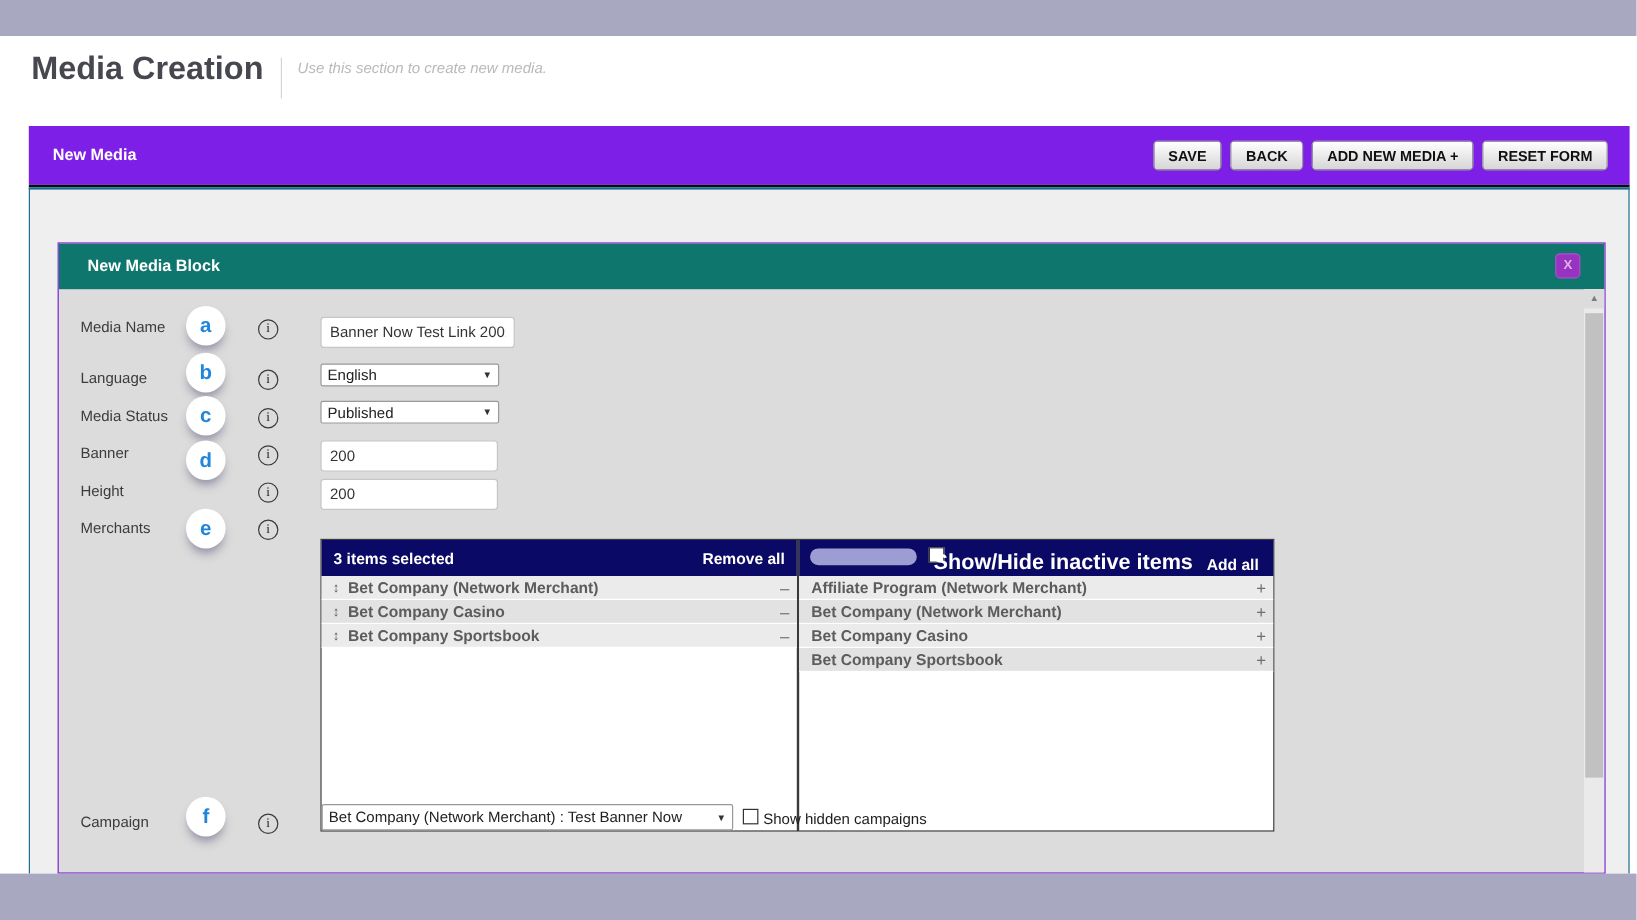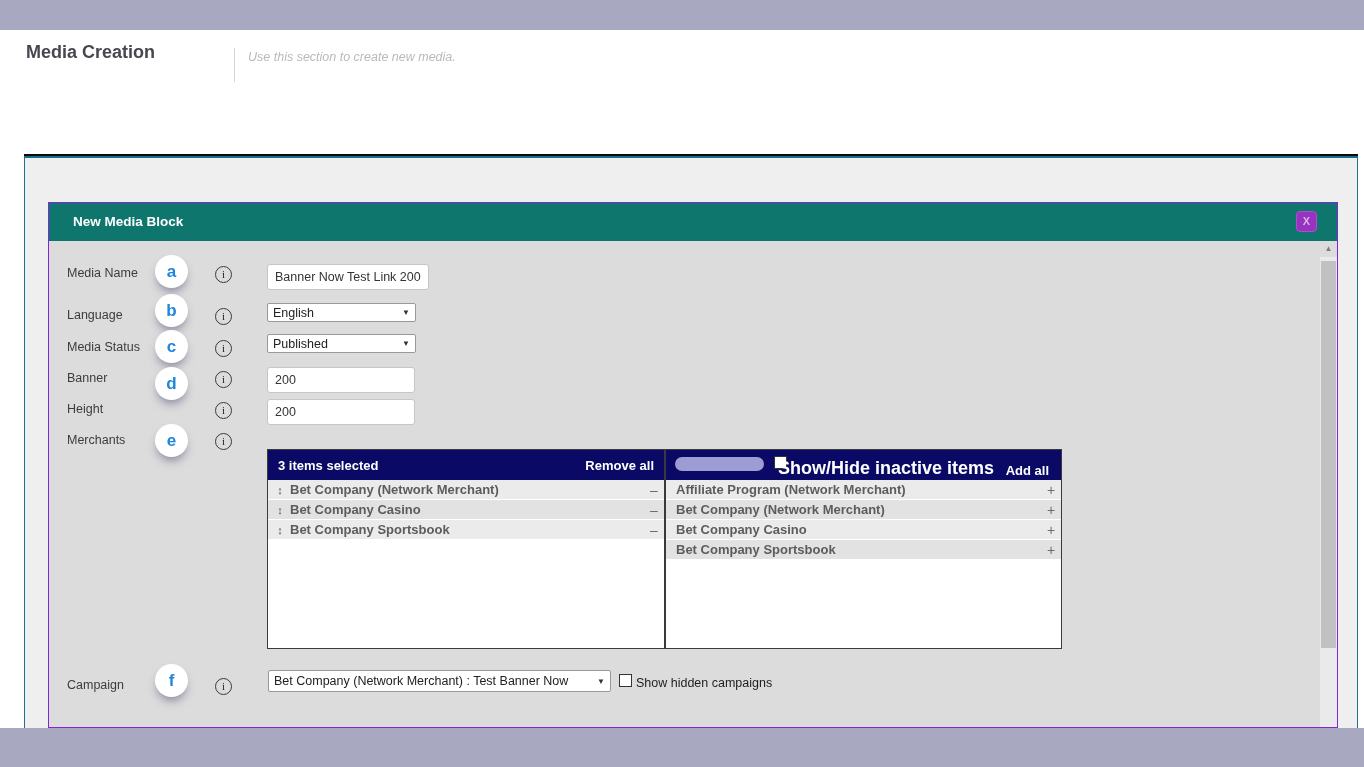--- a/index.html
+++ b/index.html
@@ -5,21 +5,21 @@
   html,body{margin:0;padding:0;background:#ffffff;}
   *{box-sizing:border-box;}
   .stage{position:relative;width:1364px;height:767px;overflow:hidden;
          font-family:"Liberation Sans",sans-serif;background:#ffffff;}
 
   .strip{position:absolute;left:0;width:1364px;background:#a8a8c0;}
   .strip.top{top:0;height:30px;}
   .strip.bottom{top:728px;height:39px;z-index:50;}
 
   
-  .page-title{position:absolute;left:26px;top:42px;font-size:18px;font-weight:bold;color:#47474f;}
+  .page-title{position:absolute;left:26px;top:42px;font-size:27px;font-weight:bold;color:#47474f;}
   .title-divider{position:absolute;left:234px;top:48px;width:1px;height:34px;background:#d4d4d4;}
   .page-subtitle{position:absolute;left:248px;top:50px;font-size:12.5px;font-style:italic;color:#b9b9b9;}
 
   
   .toolbar{position:absolute;left:24px;top:105px;width:1334px;height:49px;background:#7d1fe6;}
   .toolbar-divider{position:absolute;left:24px;top:154px;width:1334px;height:2px;background:#0b0b0b;}
   .toolbar-title{position:absolute;left:20px;top:16px;font-size:13.5px;font-weight:bold;color:#ffffff;}
   .toolbar-buttons{position:absolute;right:18px;top:12px;display:flex;gap:7px;}
   .btn{height:25px;padding:0 12px;background:linear-gradient(#ffffff,#d6d6d6);
        border:1px solid #9a9a9a;border-radius:4px;font-family:"Liberation Sans",sans-serif;
@@ -52,21 +52,21 @@
   .info{position:absolute;left:166px;width:17px;height:17px;border:1px solid #3a3a3a;border-radius:50%;
         font-family:"Liberation Serif",serif;font-size:11px;color:#222;text-align:center;line-height:15px;}
   .t-input{position:absolute;height:26px;border:1px solid #c6c6c6;border-radius:3px;background:#ffffff;
            font-family:"Liberation Sans",sans-serif;font-size:12.5px;color:#333;padding:0 7px;}
   .selectbox{position:absolute;height:19px;background:#ffffff;border:1px solid #999;border-radius:2px;
              display:flex;align-items:center;font-size:12.5px;color:#222;padding:0 5px;cursor:pointer;}
   .selectbox .sel-text{flex:1;white-space:nowrap;overflow:hidden;}
   .selectbox .sel-arrow{font-size:8px;color:#333;margin-left:4px;}
 
   
-  .listbox{position:absolute;top:246px;height:200px;background:#ffffff;border:1px solid #3a3a3a;}
+  .listbox{position:absolute;top:246px;height:244px;background:#ffffff;border:1px solid #3a3a3a;}
   .list-header{height:30px;background:#0a0a66;color:#ffffff;font-size:13px;font-weight:bold;position:relative;}
   .lh-left{position:absolute;left:10px;top:8px;}
   .lh-action{position:absolute;right:10px;top:8px;cursor:pointer;}
   .lh-action.low{top:13px;right:12px;}
   .lh-pill{position:absolute;left:9px;top:7px;width:89px;height:14px;background:#9d9dd3;border-radius:7px;cursor:text;}
   .lh-check{position:absolute;left:108px;top:6px;}
   .lh-chklabel{position:absolute;left:112px;top:8px;font-size:18px;}
   .checkbox{display:inline-block;width:13px;height:13px;background:#ffffff;border:1px solid #333;cursor:pointer;}
   .list-row{height:20px;border-bottom:1px solid #ffffff;display:flex;align-items:center;
             font-size:13px;color:#5c5c5c;cursor:pointer;}
@@ -84,20 +84,29 @@
 <body>
 
 <div class="stage">
 
   <div class="strip top"></div>
 
   <div class="page-title">Media Creation</div>
   <div class="title-divider"></div>
   <div class="page-subtitle">Use this section to create new media.</div>
 
+  <div class="toolbar">
+    <div class="toolbar-title">New Media</div>
+    <div class="toolbar-buttons">
+      <button class="btn">SAVE</button>
+      <button class="btn">BACK</button>
+      <button class="btn">ADD NEW MEDIA +</button>
+      <button class="btn">RESET FORM</button>
+    </div>
+  </div>
   <div class="toolbar-divider"></div>
 
   <div class="container"></div>
 
   <div class="panel">
     <div class="panel-header">
       <div class="panel-title">New Media Block</div>
       <div class="panel-close">X</div>
     </div>
 

